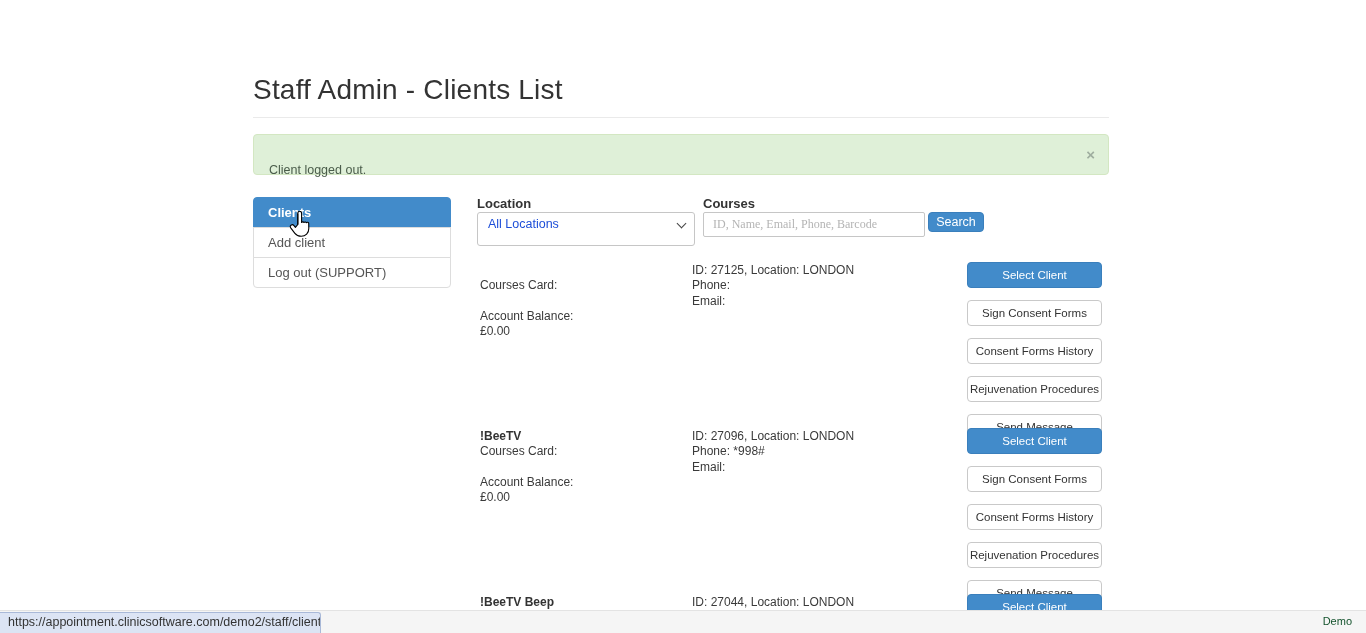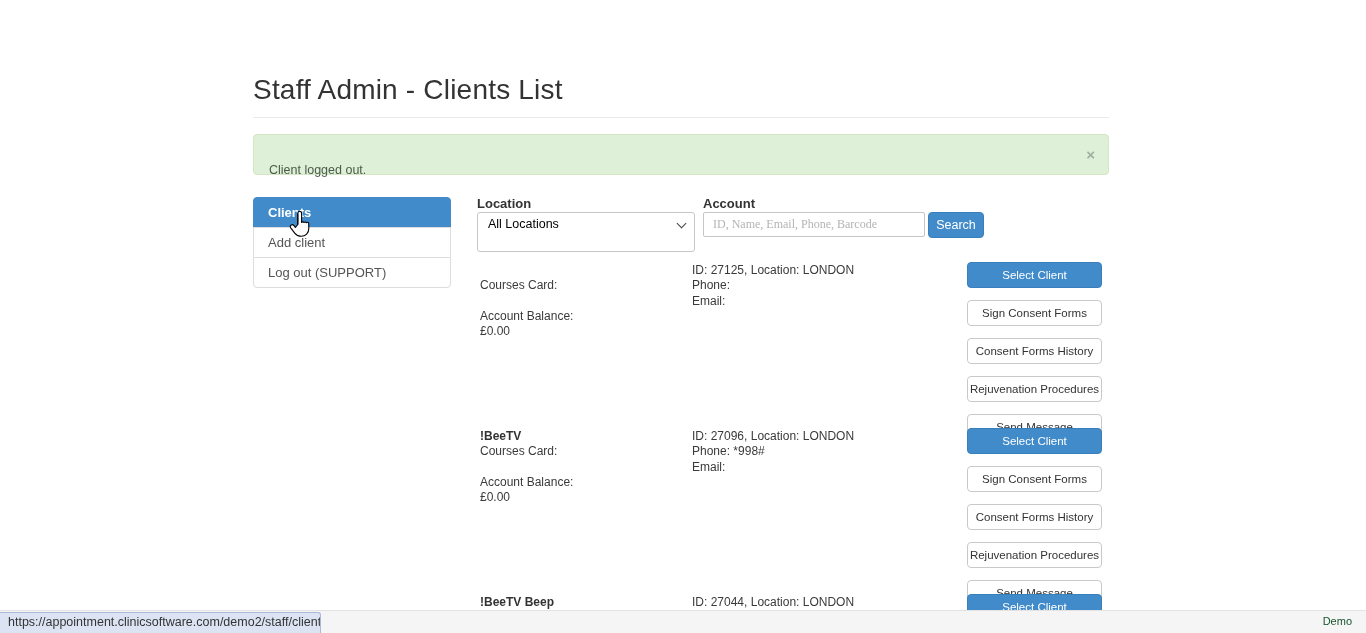--- a/index.html
+++ b/index.html
@@ -29,39 +29,39 @@
   }
   .side-item:first-child { margin-top:0; border-radius:4px 4px 0 0; }
   .side-item:last-child { border-radius:0 0 4px 4px; }
   .side-item.active { background:#428bca; border-color:#428bca; color:#fff; font-weight:bold; }
 
   .filters { position:absolute; left:477px; top:196px; width:632px; height:42px; }
   .flabel { position:absolute; top:0; font-size:13px; font-weight:bold; color:#333; }
   .lbl-location { left:0; }
   .lbl-client { left:226px; }
   .select {
-    position:absolute; left:0; top:16px; width:218px; height:40px;
+    position:absolute; left:0; top:16px; width:218px; height:34px;
     border:1px solid #c6c6c6; border-radius:3px; background:#fff;
-    font-size:12.5px; color:#000000; line-height:23px; padding:0 22px 16px 10px; cursor:pointer;
+    font-size:12.5px; color:#1d4ed8; line-height:23px; padding:0 22px 16px 10px; cursor:pointer;
   }
   .chev {
     position:absolute; right:9px; top:7px; width:7px; height:7px;
     border-right:1.6px solid #444; border-bottom:1.6px solid #444; transform:rotate(45deg);
   }
   .tinput {
     position:absolute; left:226px; top:16px; width:222px; height:25px;
     border:1px solid #c6c6c6; border-radius:2px; font-size:12px; padding:0 9px;
     font-family:Liberation Serif, serif; color:#333; outline:none;
   }
   .tinput::placeholder { color:#b4b4b4; opacity:1; }
   .btn { display:block; border-radius:4px; cursor:pointer; text-align:center;
          font-family:"Liberation Sans","DejaVu Sans",sans-serif; }
   .btn-primary { background:#428bca; border:1px solid #3a7fbc; color:#fff; }
   .btn-default { background:#fff; border:1px solid #c9c9c9; color:#333; }
-  .btn-search { position:absolute; left:451px; top:16px; width:56px; height:26px; font-size:12.5px; }
+  .btn-search { position:absolute; left:451px; top:16px; width:56px; height:20px; font-size:12.5px; }
 
   .crow { position:absolute; left:477px; width:632px; height:166px; }
   .col1 { position:absolute; left:3px; top:1px; width:205px; font-size:12px; color:#3a3a3a; }
   .col2 { position:absolute; left:215px; top:1px; width:260px; font-size:12px; color:#3a3a3a; }
   .col1 > div, .col2 > div { height:15.3px; line-height:15.3px; white-space:nowrap; }
   .cname { font-weight:bold; color:#333; }
   .col3 { position:absolute; left:490px; top:0; width:135px; }
   .act { width:135px; height:26px; margin-bottom:12px; font-size:11.5px; }
 
   .footer {
@@ -95,21 +95,21 @@
     <div class="side-item">Add client</div>
     <div class="side-item">Log out (SUPPORT)</div>
   </div>
 
   <div class="filters">
     <div class="flabel lbl-location">Location</div>
     <div class="select">
       <span>All Locations</span>
       <span class="chev"></span>
     </div>
-    <div class="flabel lbl-client">Account</div>
+    <div class="flabel lbl-client">Courses</div>
     <input class="tinput" placeholder="ID, Name, Email, Phone, Barcode" style="">
     <button class="btn btn-primary btn-search">Search</button>
   </div>
 
   <div class="crow" style="top:262px">
     <div class="col1">
       <div class="cname"></div>
       <div>Courses Card:</div>
       <div></div>
       <div>Account Balance:</div>

